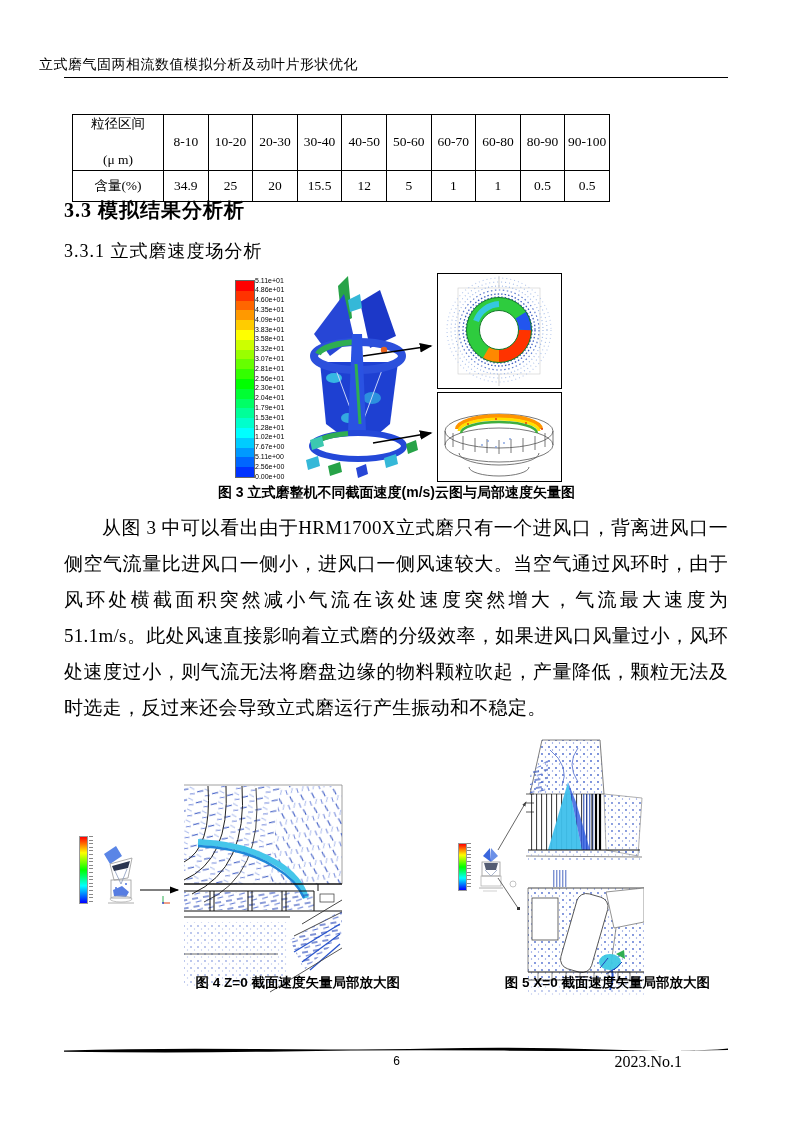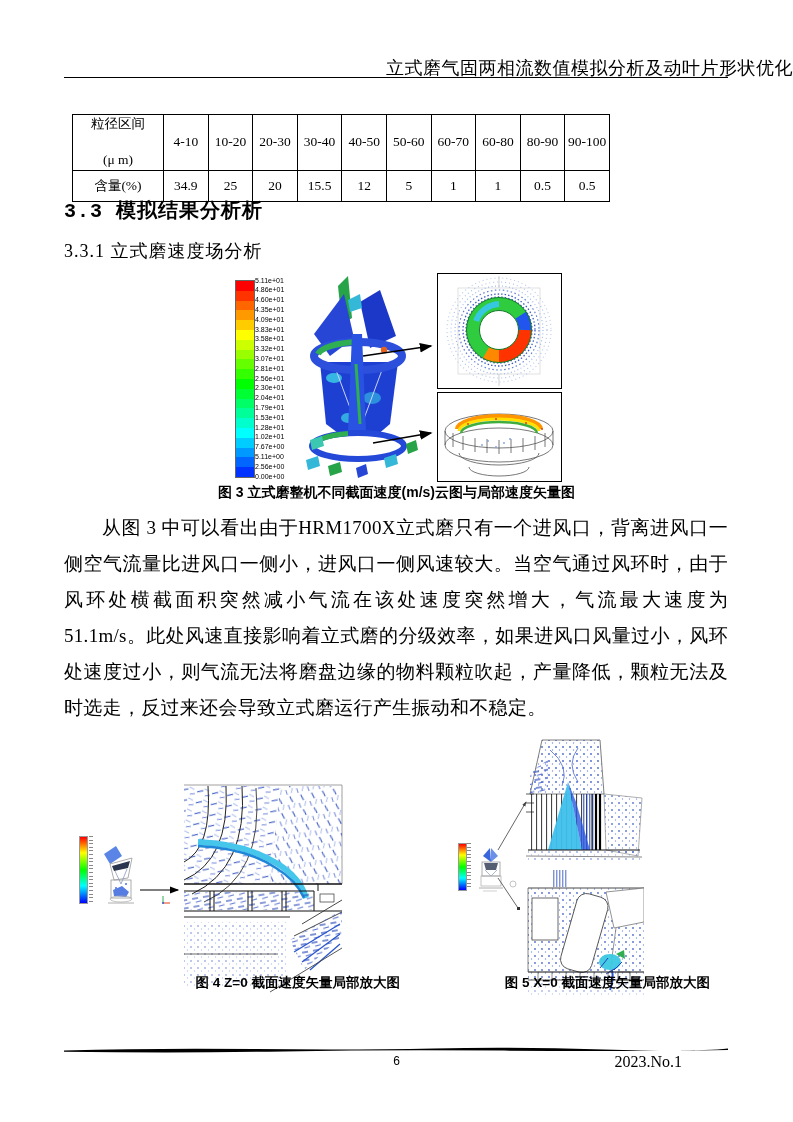--- a/index.html
+++ b/index.html
@@ -2,33 +2,33 @@
 <html><head>
 <meta charset="utf-8">
 <style>
   html,body { margin:0; padding:0; background:#ffffff; }
   .page {
     position:relative; width:793px; height:1122px; background:#fff;
     font-family:"Liberation Serif","DejaVu Serif",serif; color:#000; overflow:hidden;
   }
   .abs { position:absolute; }
 
-  .header-title { top:56px; left:0; right:0; text-align:right; font-size:18px; letter-spacing:0.5px;margin-left:39px; }
+  .header-title { top:56px; left:0; right:0; text-align:left; font-size:14px; letter-spacing:0.5px;margin-left:39px; }
   .header-rule  { top:77px; left:64px; width:664px; border-top:1.6px solid #000; height:0; }
 
   .table-caption { top:88px; left:0; right:0; text-align:center; font-weight:bold; font-size:14px;
                    font-family:"Liberation Sans","DejaVu Sans",sans-serif; }
   table.ptable { top:114px; left:72px; width:538px; position:absolute; border-collapse:collapse;
                  font-size:13.5px; table-layout:fixed; }
   table.ptable td { border:1.2px solid #000; text-align:center; vertical-align:middle; padding:0 1px; }
   table.ptable tr.r1 td { height:44px; }
   table.ptable tr.r2 td { height:30px; }
   td.firstcol { width:88px; white-space:pre-line; line-height:1.35; }
 
-  .h2 { top:197px; left:64px; font-family:Liberation Mono, monospace;
+  .h2 { top:197px; left:64px; font-family:Liberation Serif, serif;
         font-weight:bold; font-size:20px; letter-spacing:1px; }
   .h3 { top:239px; left:64px; font-size:18px; letter-spacing:1px; }
 
   .fig3 { top:272px; left:228px; width:340px; height:212px; }
   .cb-bar { left:7px; top:8px; width:18px; height:196px; border:0.5px solid #666; }
   .cb-seg { width:100%; height:9.8px; }
   .cb-labels { left:27px; top:8px; width:48px; height:200px; font-family:"Liberation Sans","DejaVu Sans",sans-serif;
                font-size:7px; }
   .cb-label { position:absolute; left:0; white-space:nowrap; }
   .fig-box { border:1.2px solid #000; background:#fff; }
@@ -97,21 +97,21 @@
 
   <div class="abs header-title">立式磨气固两相流数值模拟分析及动叶片形状优化</div>
   <div class="abs header-rule"></div>
 
 
   <table class="ptable">
     <tbody>
         <tr class="r1">
       <td class="firstcol"><span>粒径区间</span><br>
         <span>(μ m)</span></td>
-    <td>4-10</td>
+    <td>8-10</td>
           <td>10-20</td>
           <td>20-30</td>
           <td>30-40</td>
           <td>40-50</td>
           <td>50-60</td>
           <td>60-70</td>
           <td>60-80</td>
           <td>80-90</td>
           <td>90-100</td>
         </tr>

